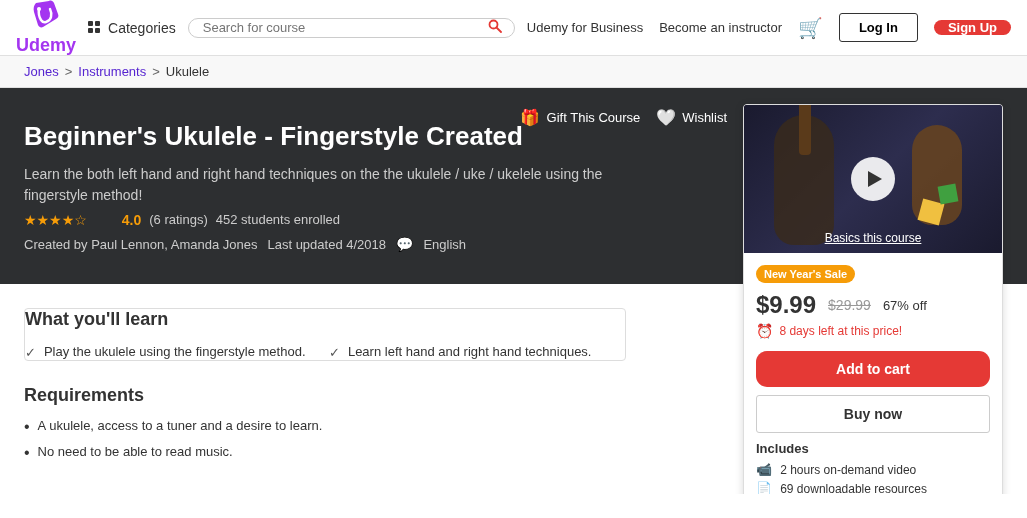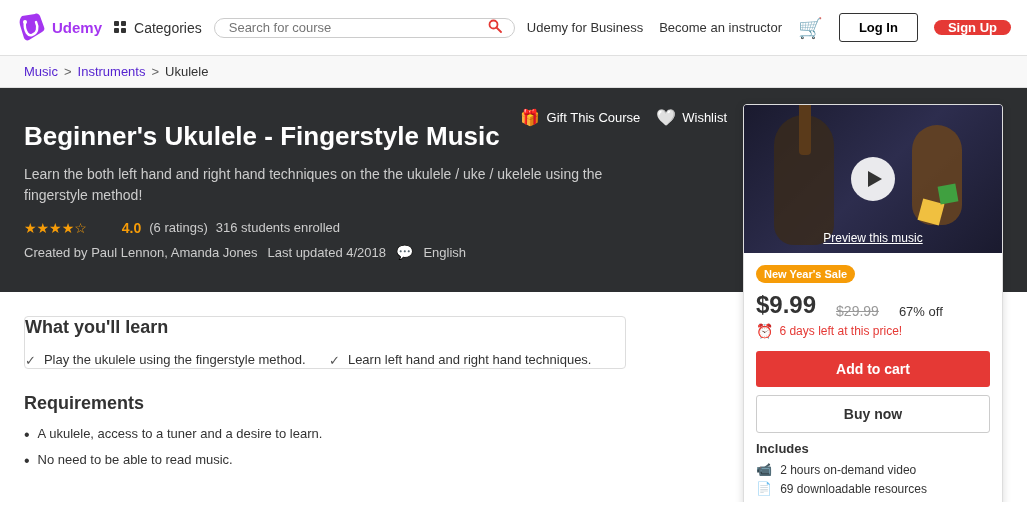--- a/index.html
+++ b/index.html
@@ -15,22 +15,23 @@
       border-bottom: 1px solid #e0e0e0;
       gap: 12px;
     }
     .header-logo {
       display: flex;
       align-items: center;
       gap: 4px;
       text-decoration: none;
       color: #a435f0;
       font-weight: bold;
-      font-size: 15px;
+      font-size: 18px;
       white-space: nowrap;
+      flex-direction: column;
     }
     .logo-icon {
       width: 32px;
       height: 32px;
     }
     .categories-btn {
       display: flex;
       align-items: center;
       gap: 6px;
       background: none;
@@ -132,21 +133,21 @@
     }
     .hero-title {
       font-size: 26px;
       font-weight: 700;
       margin-bottom: 10px;
       line-height: 1.3;
     }
     .hero-subtitle {
       font-size: 14px;
       color: #ccc;
-      margin-bottom: 14px;
+      margin-bottom: 6px;
       line-height: 1.5;
     }
     .rating-row {
       display: flex;
       align-items: center;
       gap: 8px;
       margin-bottom: 8px;
     }
     .stars {
       color: #f69c08;
@@ -318,22 +319,22 @@
       background: #f69c08;
       color: #fff;
       font-size: 11px;
       font-weight: 700;
       padding: 3px 8px;
       border-radius: 12px;
       margin-bottom: 8px;
     }
     .price-row {
       display: flex;
-      align-items: flex-end;
-      gap: 20px;
+      align-items: center;
+      gap: 12px;
       margin-bottom: 4px;
     }
     .current-price {
       font-size: 24px;
       font-weight: 700;
     }
     .original-price {
       font-size: 14px;
       color: #999;
       text-decoration: line-through;
@@ -350,21 +351,21 @@
       color: #e53935;
       margin-bottom: 12px;
     }
     .clock-icon { font-size: 14px; }
     .add-cart-btn {
       width: 100%;
       padding: 10px;
       background: #e53935;
       color: #fff;
       border: none;
-      border-radius: 3px;
+      border-radius: 11px;
       font-size: 14px;
       font-weight: 600;
       cursor: pointer;
       margin-bottom: 8px;
     }
     .buy-now-btn {
       width: 100%;
       padding: 10px;
       background: #fff;
       color: #333;
@@ -480,49 +481,49 @@
   <nav class="header-nav">
     <a class="nav-link" href="#">Udemy for Business</a>
     <a class="nav-link" href="#">Become an instructor</a>
     <span class="cart-icon">🛒</span>
     <button class="btn-login">Log In</button>
     <button class="btn-signup">Sign Up</button>
   </nav>
 </header>
 
 <div class="breadcrumb-bar">
-  <a class="breadcrumb-link" href="#">Music</a>
+  <a class="breadcrumb-link" href="#">Jones</a>
   <span class="breadcrumb-sep">&gt;</span>
   <a class="breadcrumb-link" href="#">Instruments</a>
   <span class="breadcrumb-sep">&gt;</span>
   <span>Ukulele</span>
 </div>
 
 <div class="hero">
 
   <div class="top-actions">
     <button class="action-btn">
       <span class="gift-icon">🎁</span>
       <span>Gift This Course</span>
     </button>
     <button class="action-btn">
       <span class="heart-icon">🤍</span>
       <span>Wishlist</span>
     </button>
   </div>
 
   <div class="hero-content">
-    <h1 class="hero-title">Beginner's Ukulele - Fingerstyle Music</h1>
+    <h1 class="hero-title">Beginner's Ukulele - Fingerstyle Created</h1>
     <p class="hero-subtitle">Learn the both left hand and right hand techniques on the the ukulele / uke / ukelele using the fingerstyle method!</p>
 
     <div class="rating-row">
       <span class="stars">★★★★☆</span>
       <span class="rating-num">4.0</span>
       <span class="ratings-count">(6 ratings)</span>
-      <span class="enrolled">316 students enrolled</span>
+      <span class="enrolled">452 students enrolled</span>
     </div>
 
     <div class="meta-row">
       <span>Created by Paul Lennon, Amanda Jones</span>
       <span>Last updated 4/2018</span>
       <span class="chat-icon">💬</span>
       <span>English</span>
     </div>
   </div>
 
@@ -531,33 +532,33 @@
       <div class="thumbnail-bg">
         <div class="guitar-silhouette"></div>
         <div class="guitar-neck"></div>
         <div class="ukulele-shape"></div>
         <div class="cube-yellow"></div>
         <div class="cube-green"></div>
         <div class="play-btn-overlay">
           <div class="play-triangle"></div>
         </div>
       </div>
-      <span class="preview-label">Preview this music</span>
+      <span class="preview-label">Basics this course</span>
     </div>
 
     <div class="card-body">
       <div class="sale-badge">New Year's Sale</div>
       <div class="price-row">
         <span class="current-price">$9.99</span>
         <span class="original-price">$29.99</span>
         <span class="discount-pct">67% off</span>
       </div>
       <div class="timer-row">
         <span class="clock-icon">⏰</span>
-        <span>6 days left at this price!</span>
+        <span>8 days left at this price!</span>
       </div>
       <button class="add-cart-btn">Add to cart</button>
       <button class="buy-now-btn">Buy now</button>
       <div class="includes-section">
         <div class="includes-title">Includes</div>
         <div class="includes-item">
           <span class="includes-icon">📹</span>
           <span>2 hours on-demand video</span>
         </div>
         <div class="includes-item">

